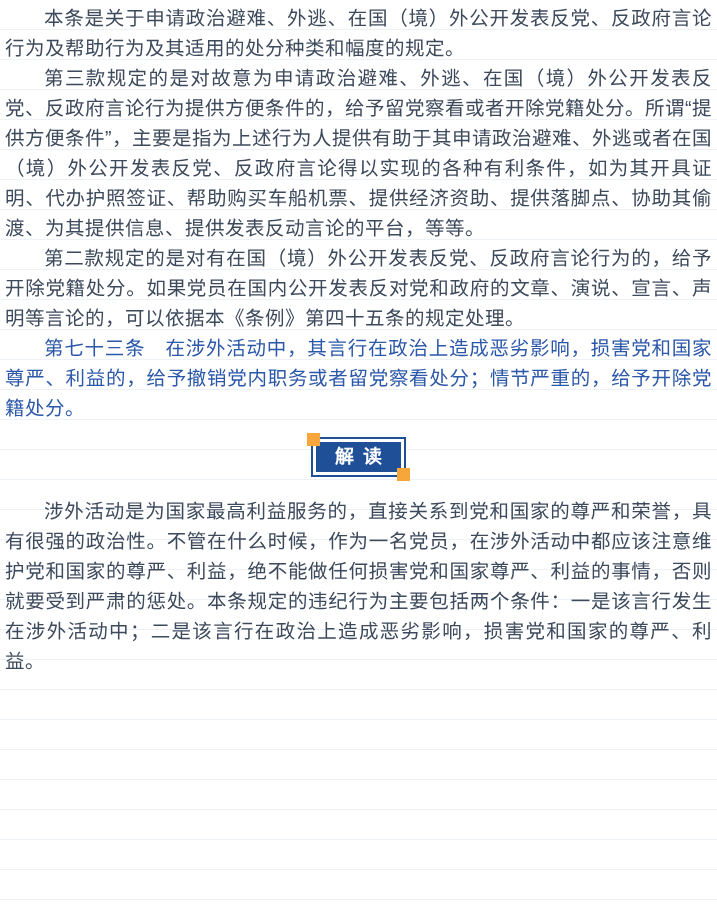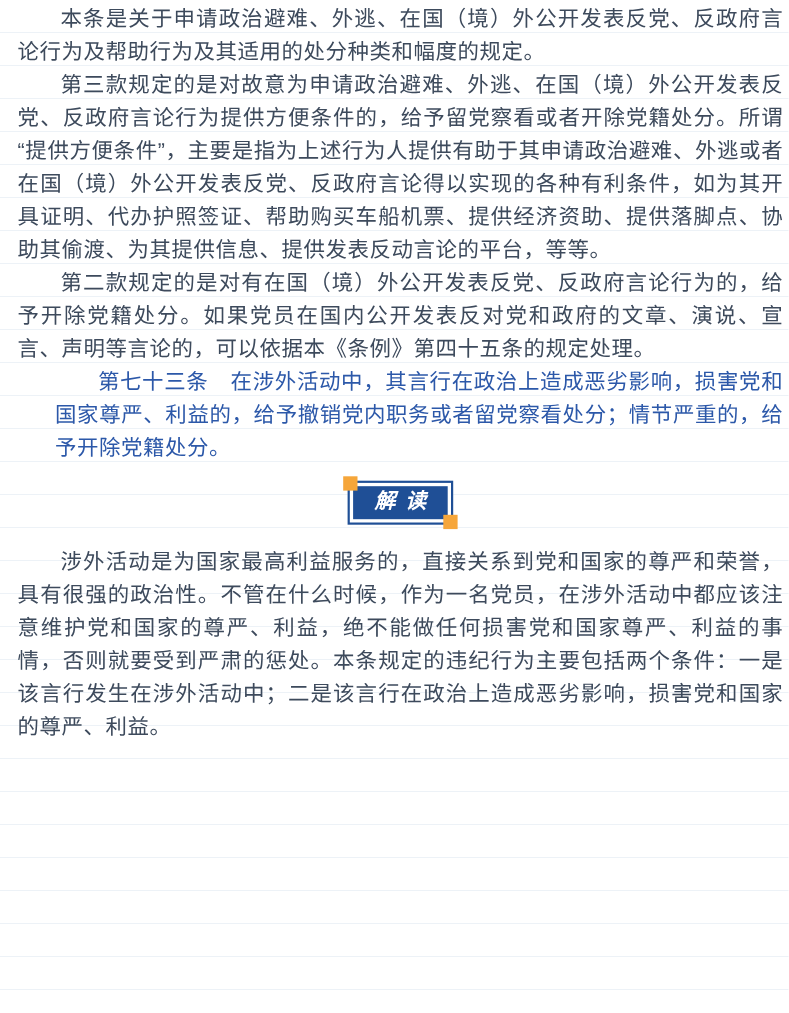--- a/index.html
+++ b/index.html
@@ -16,53 +16,51 @@
   body {
     width: 717px;
     height: 921px;
     background: var(--page-bg);
     font-family: "Liberation Sans", "DejaVu Sans", sans-serif;
     overflow: hidden;
   }
   .doc {
     width: 717px;
     height: 921px;
-    padding: 3px 5px 0 16px;
+    padding: 3px 5px 0 5px;
     background-image: repeating-linear-gradient(
       to bottom,
       transparent 0px,
       transparent 29px,
       var(--rule-line) 29px,
       var(--rule-line) 30px
     );
   }
   .doc p {
     margin: 0;
     font-size: 19.5px;
     line-height: 30px;
     letter-spacing: 0.5px;
     text-align: justify;
     text-indent: 2em;
     color: var(--body-text);
   }
   .doc p.article {
     color: var(--article-text);
-    margin-left: 34px;
   }
   .badge-row {
     display: flex;
     justify-content: center;
     margin: 14px 0 19px 0;
   }
   .badge-outer {
     position: relative;
     border: 2px solid var(--badge-blue);
     background: #ffffff;
     padding: 3px;
-    font-style: italic;
   }
   .badge-outer::before,
   .badge-outer::after {
     content: "";
     position: absolute;
     width: 13px;
     height: 13px;
     background: var(--badge-orange);
   }
   .badge-outer::before { top: -6px; left: -6px; }

